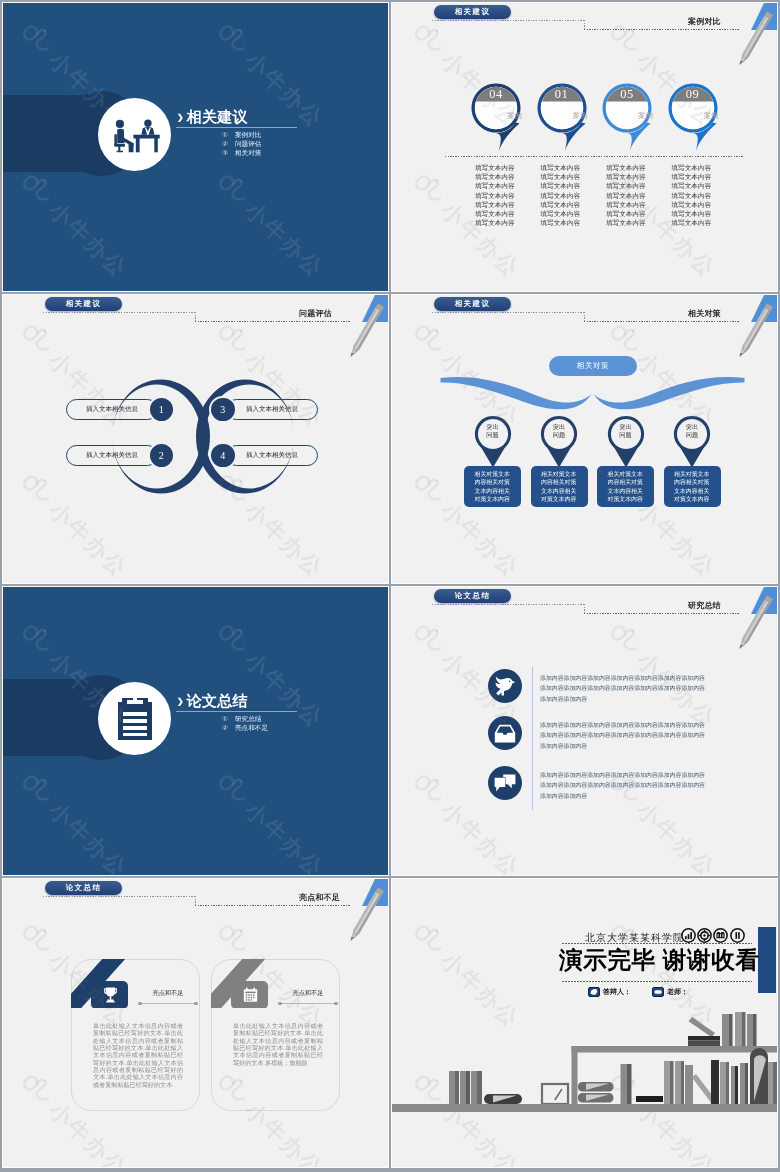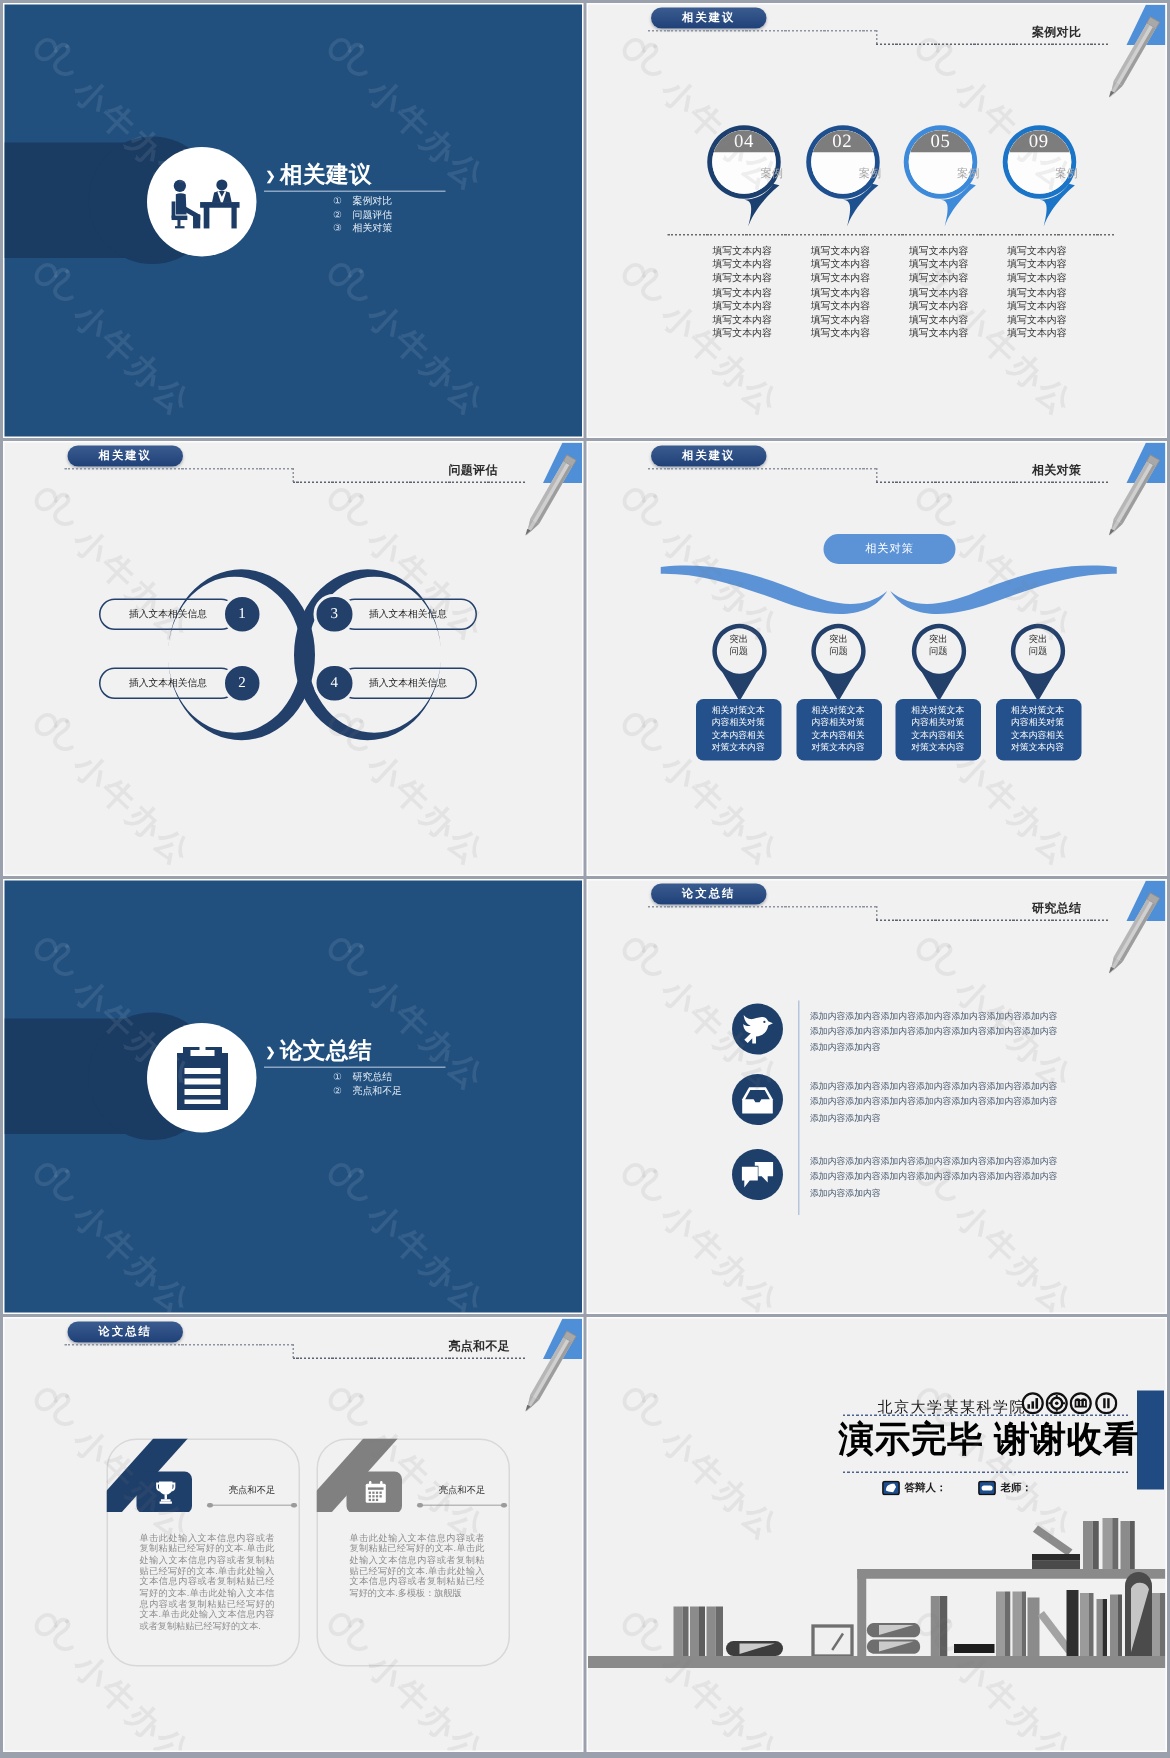--- a/index.html
+++ b/index.html
@@ -274,21 +274,21 @@
           <defs>
               <clipPath id="bc1">
                 <circle cx="26" cy="26" r="21.2"></circle>
               </clipPath>
             </defs>
           <path d="M26 1.5 A24.5 24.5 0 1 1 25.98 1.5 Z M26 4.8 A21.2 21.2 0 1 0 26.02 4.8 Z" fill="#1e5090" fill-rule="evenodd"></path>
           <path d="M45.5 40.5 C41.5 47 34.3 51.2 26 51.2 c5.2 0.3 6.2 4.5 2.8 17.8 C33 57 44 46 49.6 41.5 Z" fill="#1e5090"></path>
           <circle cx="26" cy="26" r="21.2" fill="#fdfdfd"></circle>
           <rect x="2" y="4" width="48" height="15.5" fill="#7d7d7d" clip-path="url(#bc1)"></rect>
         </svg>
-        <span class="bub-num">02</span>
+        <span class="bub-num">01</span>
         <span class="bub-lbl">案例</span>
       </div>
       <div class="bubble">
         <svg width="58" height="70" viewBox="0 0 58 70">
           <defs>
               <clipPath id="bc2">
                 <circle cx="26" cy="26" r="21.2"></circle>
               </clipPath>
             </defs>
           <path d="M26 1.5 A24.5 24.5 0 1 1 25.98 1.5 Z M26 4.8 A21.2 21.2 0 1 0 26.02 4.8 Z" fill="#3d8ada" fill-rule="evenodd"></path>

